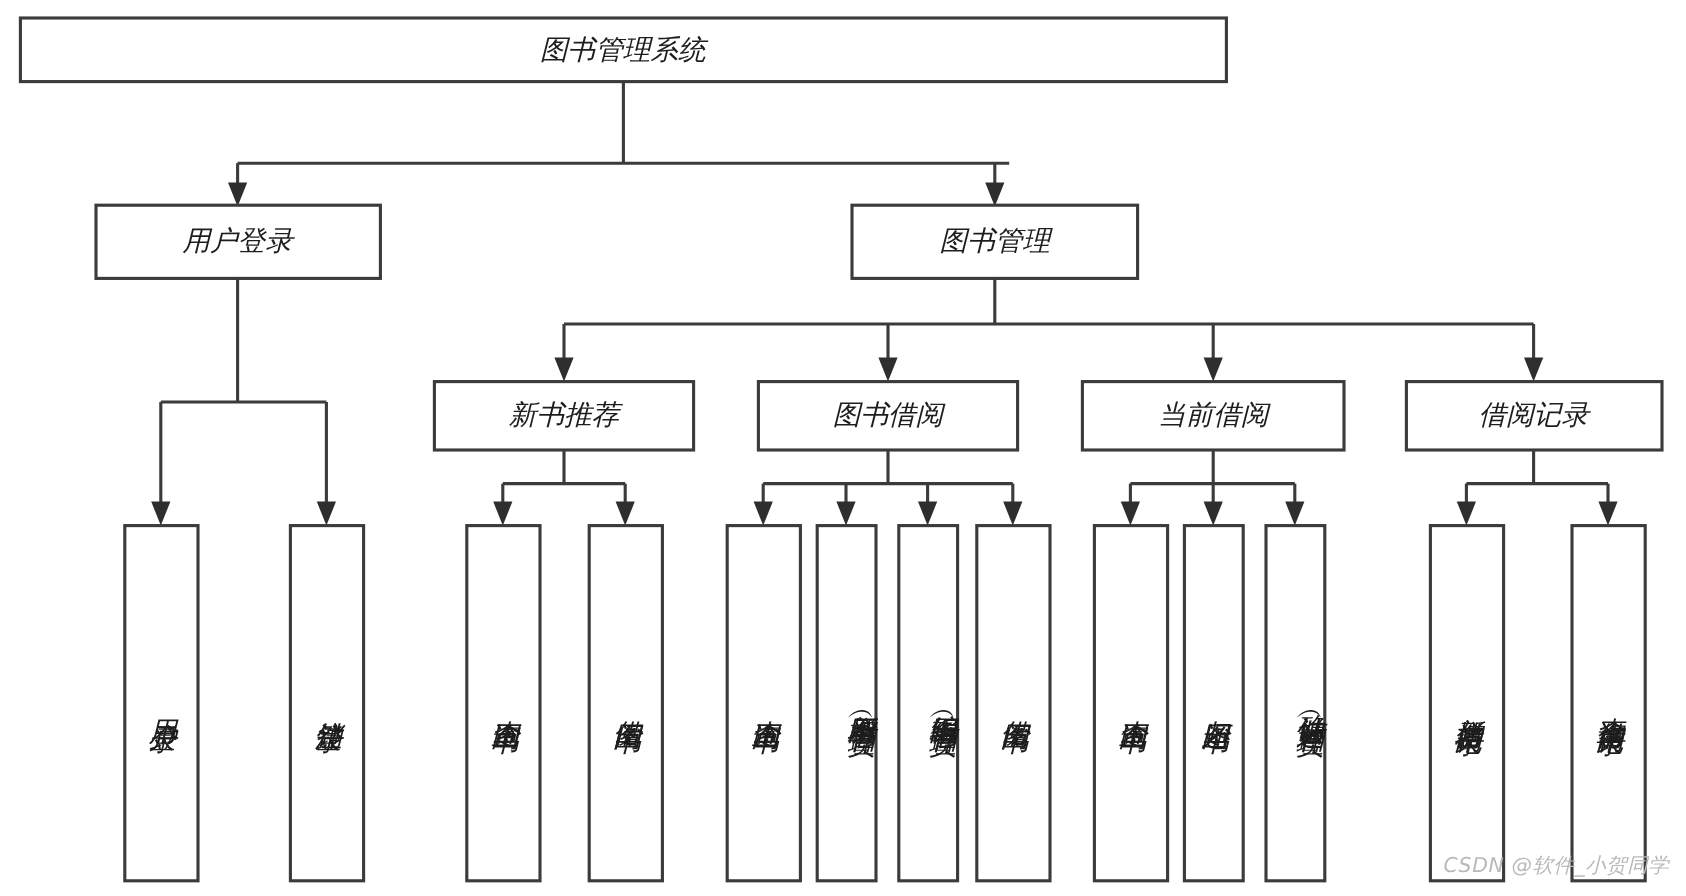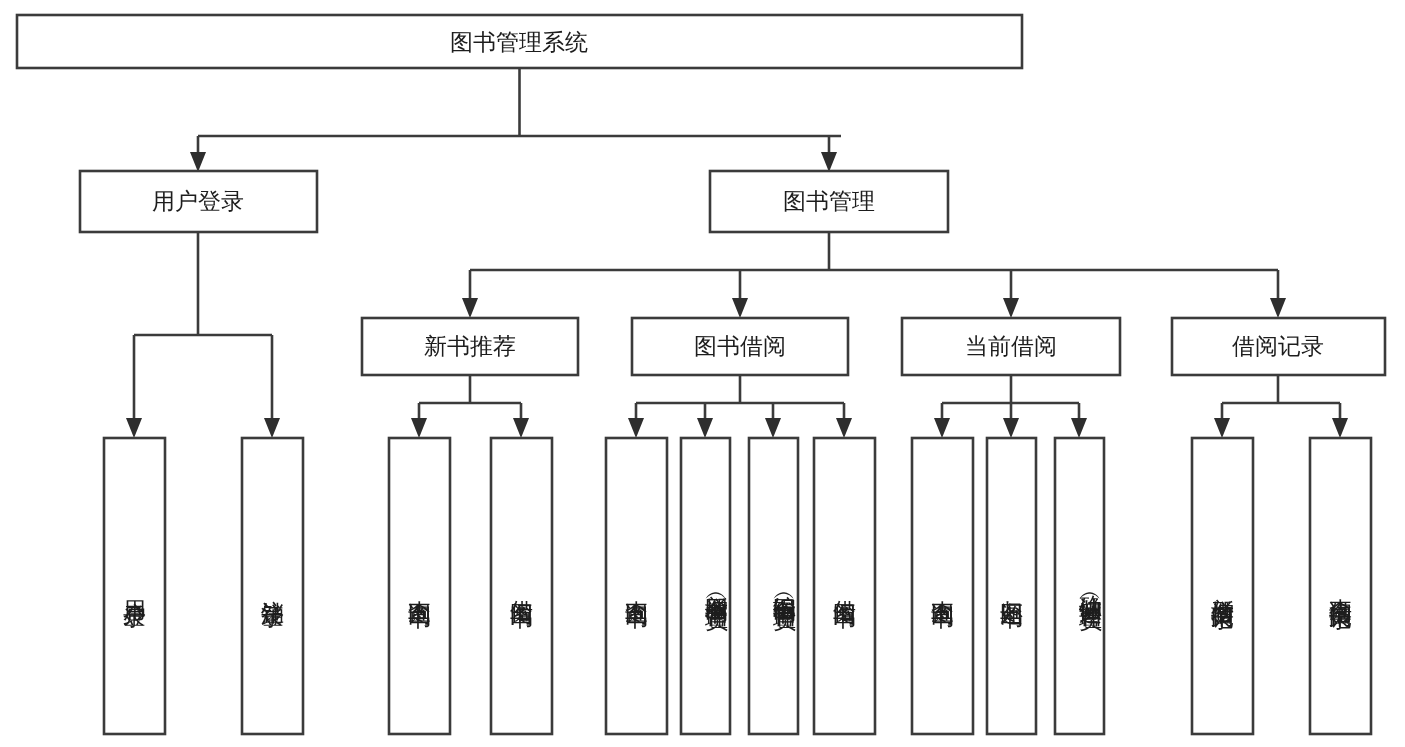--- a/index.html
+++ b/index.html
@@ -11,20 +11,21 @@
     width: 1405px;
     height: 747px;
     overflow: hidden;
     font-family: "DejaVu Sans", "Liberation Sans", sans-serif;
   }
   #diagram-root {
     position: relative;
     width: 1405px;
     height: 737px;
     background: #ffffff;
+    font-style: italic;
   }
   svg.flow {
     position: absolute;
     left: 0;
     top: 0;
     width: 1405px;
     height: 747px;
     display: block;
   }
   .node-rect {
@@ -219,14 +220,15 @@
   <div class="vlabel" style="left:749px; top:440px; width:49px; height:292px; align-items:flex-start;">编辑图书（管理员）</div>
   <div class="vlabel" style="left:814px; top:438px; width:61px; height:296px;">借阅图书</div>
 
   <div class="vlabel" style="left:912px; top:438px; width:61px; height:296px;">查询图书</div>
   <div class="vlabel" style="left:987px; top:438px; width:49px; height:296px;">归还图书</div>
   <div class="vlabel" style="left:1055px; top:440px; width:49px; height:292px; align-items:flex-start;">确认归还（管理员）</div>
 
   <div class="vlabel" style="left:1192px; top:438px; width:61px; height:296px;">新增借阅记录</div>
   <div class="vlabel" style="left:1310px; top:438px; width:61px; height:296px;">查询借阅记录</div>
 
+  <div class="watermark">CSDN @软件_小贺同学</div>
 
 </div>
 
 </body></html>

